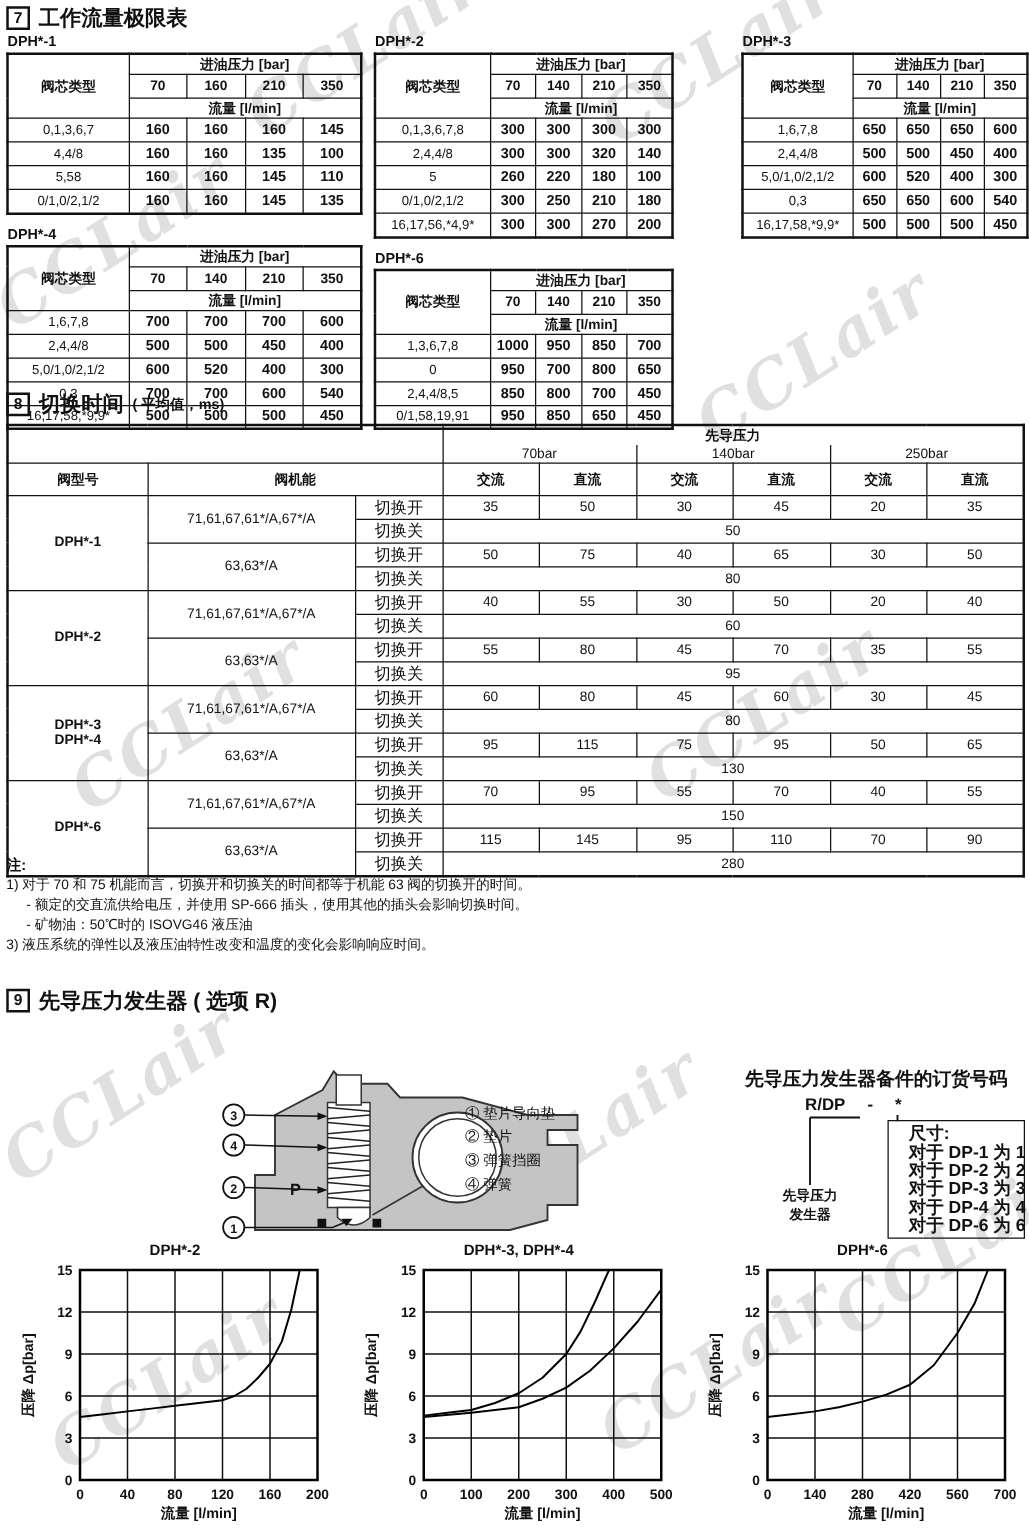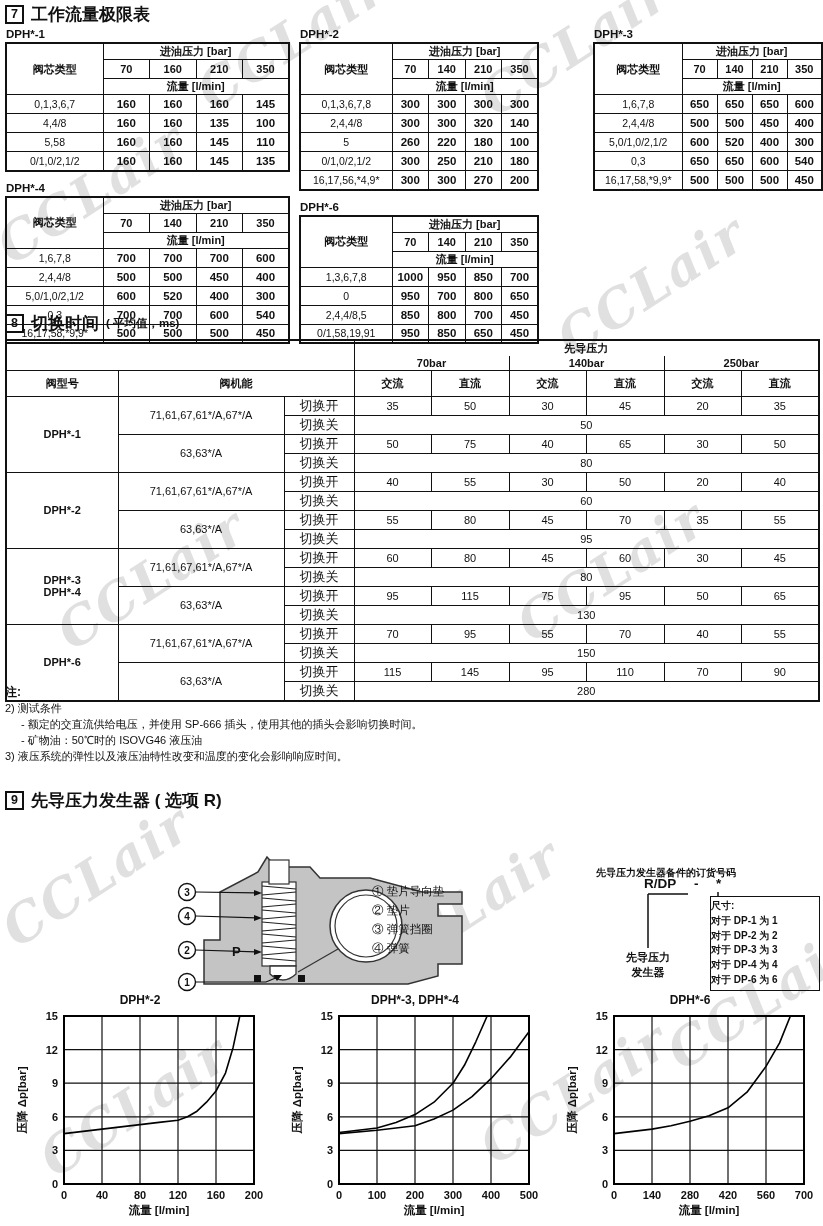--- a/index.html
+++ b/index.html
@@ -17,37 +17,37 @@
   .tbl-title{font-weight:bold;font-size:11.5px;margin:0 0 2px 1px}
   table{border-collapse:collapse;width:100%;table-layout:fixed}
   .s7t,.s8t{border:2px solid #111}
   .s7t td,.s8t td{border:1px solid #111;text-align:center;vertical-align:middle;padding:0;color:#111}
   .s7t td{font-size:10.5px;height:19px}
   .s7t .hdr{font-weight:bold;font-size:11px}
   .s7t .ph{height:15px}
   .s7t .num{font-weight:bold;font-size:11.5px}
   .s8t td{font-size:11px;height:18px}
   .s8t .pilot{border-bottom:none;font-weight:bold;height:13px}
-  .s8t .bar{border-top:none;font-weight:bold;height:14px}
+  .s8t .bar{border-top:none;font-weight:normal;height:14px}
   .s8t .h3c{font-weight:bold;height:26px}
   .s8t .model{font-weight:bold;font-size:11px}
   .s8t .func{font-size:11px}
   .s8t .sw{font-size:13px}
   .s8t .v{font-size:11px}
   .notes{font-size:11px;line-height:1.45}
   .notes .lbl{font-weight:bold;font-size:12px}
   .notes .ind{padding-left:16px}
   .s9p{font-size:11.5px;line-height:1.55;margin-top:5px}
   .s9p .bld{font-weight:bold}
   .legend{font-size:11.5px;line-height:19px}
   .order-block{position:absolute;width:235px;height:142px}
-  .order-title{position:absolute;top:16px;left:8px;font-weight:bold;font-size:10px}
+  .order-title{position:absolute;top:4px;left:8px;font-weight:bold;font-size:15px}
   .code{position:absolute;top:26px;font-weight:bold;font-size:13.5px}
   .size-box{position:absolute;left:122px;top:46px;width:110px;border:1.5px solid #111;
-            font-size:10px;font-weight:bold;line-height:14.8px;padding:2px 0;white-space:nowrap}
+            font-size:14px;font-weight:bold;line-height:14.8px;padding:2px 16px;white-space:nowrap}
   .gen-label{position:absolute;left:16px;top:100px;width:88px;font-weight:bold;font-size:11px;
              text-align:center;line-height:15px}
   .chart{position:absolute;width:252px;top:0}
   .chart-title{font-weight:bold;font-size:12px;text-align:center;height:15px}
   svg text{font-family:"Liberation Sans",sans-serif;fill:#111}
   .tick{font-size:11px;font-weight:bold}
   .axis-label{font-size:11.5px;font-weight:bold}
 </style>
 </head>
 <body>
@@ -540,21 +540,21 @@
       <tr>
         <td class="sw">切换关</td>
         <td colspan="6" class="v">280</td>
       </tr>
     </tbody>
       </table>
   </div>
 
   <div class="layer notes" style="left:5px;top:684px;width:700px">
     <div class="lbl">注:</div>
-    <div>2) 测试条件</div>
+    <div>1) 对于 70 和 75 机能而言，切换开和切换关的时间都等于机能 63 阀的切换开的时间。</div>
     <div class="ind">- 额定的交直流供给电压，并使用 SP-666 插头，使用其他的插头会影响切换时间。</div>
     <div class="ind">- 矿物油：50℃时的 ISOVG46 液压油</div>
     <div>3) 液压系统的弹性以及液压油特性改变和温度的变化会影响响应时间。</div>
   </div>
 
   <div class="layer" style="left:5px;top:789px;width:813px">
     <div class="sec-head">
       <span class="sec-num">9</span>
       <span class="sec-title">先导压力发生器 ( 选项 R)</span>
     </div>

